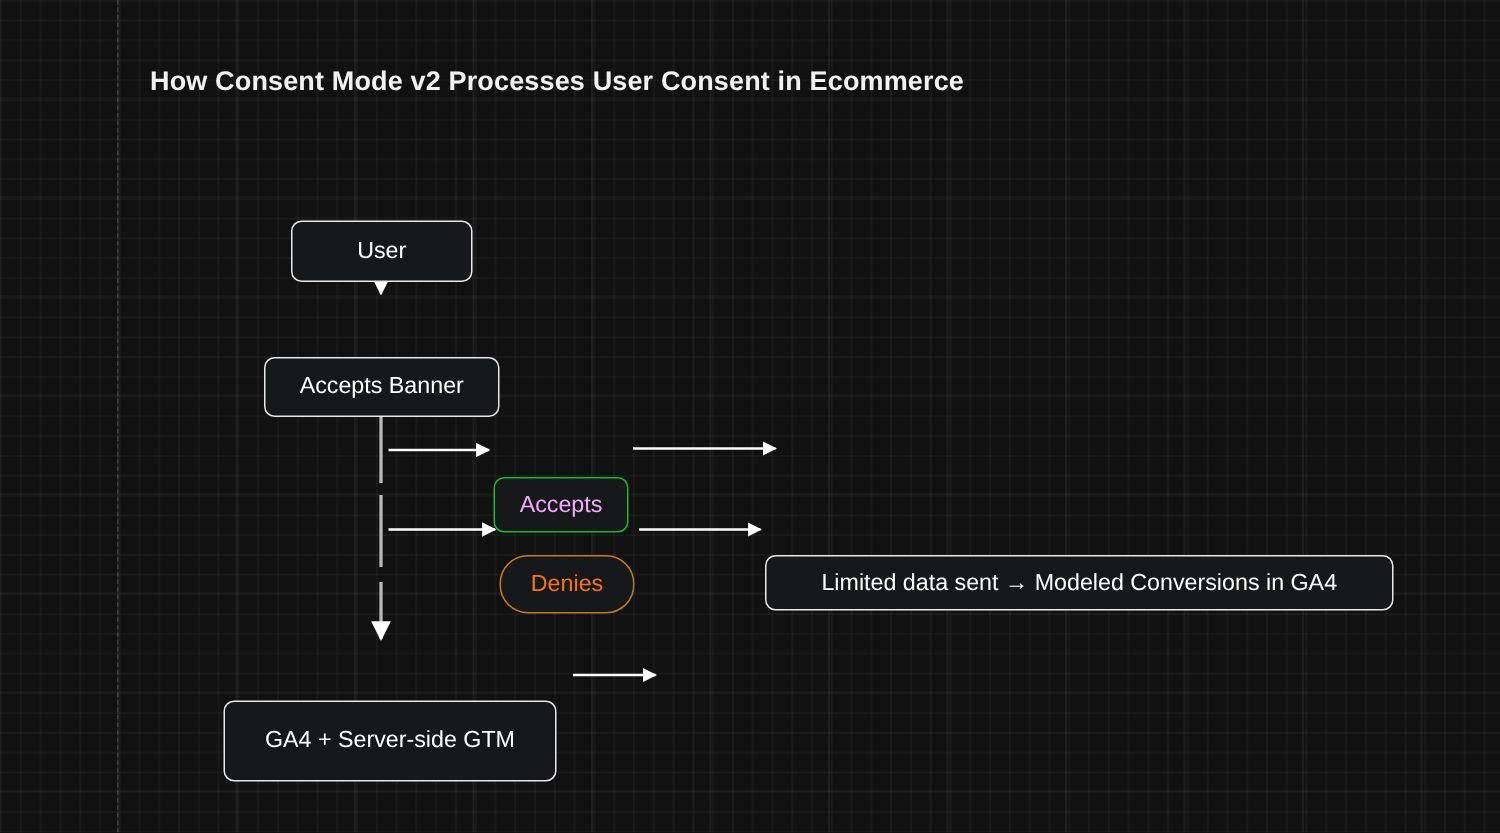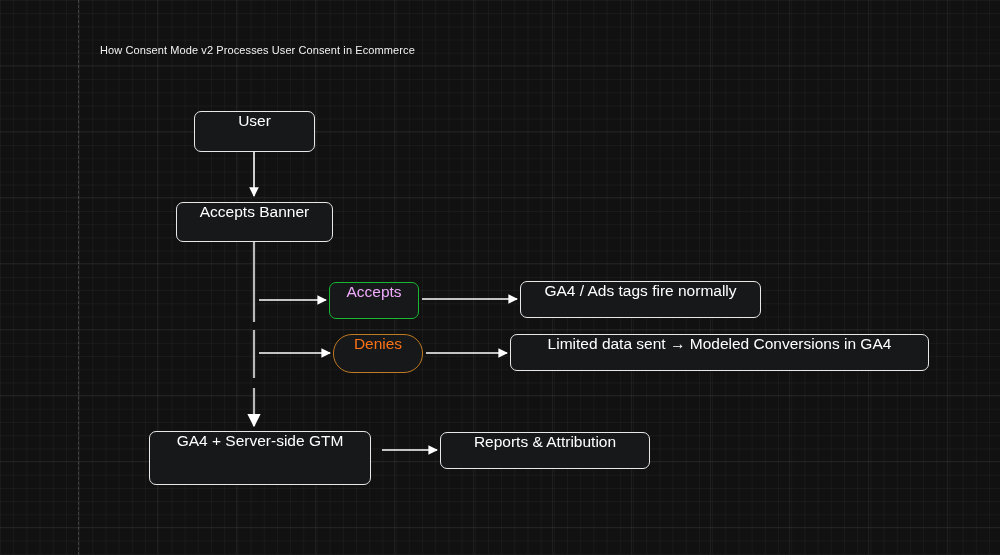--- a/index.html
+++ b/index.html
@@ -30,37 +30,40 @@
     position: absolute;
     top: 0;
     bottom: 0;
     width: 0;
     border-left: 1px dashed rgba(255,255,255,0.16);
   }
   #title {
     position: absolute;
     left: 100px;
     top: 44px;
-    font-size: 11px;
+    font-size: 18px;
     color: #f2f2f2;
     letter-spacing: 0.1px;
     white-space: nowrap;
+    font-weight: bold;
   }
   .node {
     position: absolute;
     box-sizing: border-box;
     display: flex;
+    align-items: center;
     justify-content: center;
     background: #17181a;
     border: 1.3px solid #e8e8e8;
     border-radius: 7px;
     color: #ffffff;
     font-size: 15.5px;
     white-space: nowrap;
     padding: 0 0;
+    margin-top: 36px;
   }
   .node.accept {
     border-color: #19b832;
     color: #f0abfc;
   }
   .node.deny {
     border-color: #c07a22;
     color: #f97316;
     border-radius: 19px;
   }
@@ -115,29 +118,23 @@
   </div>
 
   <div class="node accept" style="left:329px; top:282px; width:90px; height:37px;">
     <span>Accepts</span>
   </div>
 
   <div class="node deny" style="left:333px; top:334px; width:90px; height:39px;">
     <span>Denies</span>
   </div>
 
-  <div class="node" style="left:520px; top:281px; width:241px; height:37px;">
-    <span>GA4 / Ads tags fire normally</span>
-  </div>
 
   <div class="node" style="left:510px; top:334px; width:419px; height:37px;">
     <span>Limited data sent → Modeled Conversions in GA4</span>
   </div>
 
   <div class="node" style="left:149px; top:431px; width:222px; height:54px;">
     <span>GA4 + Server-side GTM</span>
   </div>
 
-  <div class="node" style="left:440px; top:432px; width:210px; height:37px;">
-    <span>Reports &amp; Attribution</span>
-  </div>
 
 </div>
 
 </body></html>

